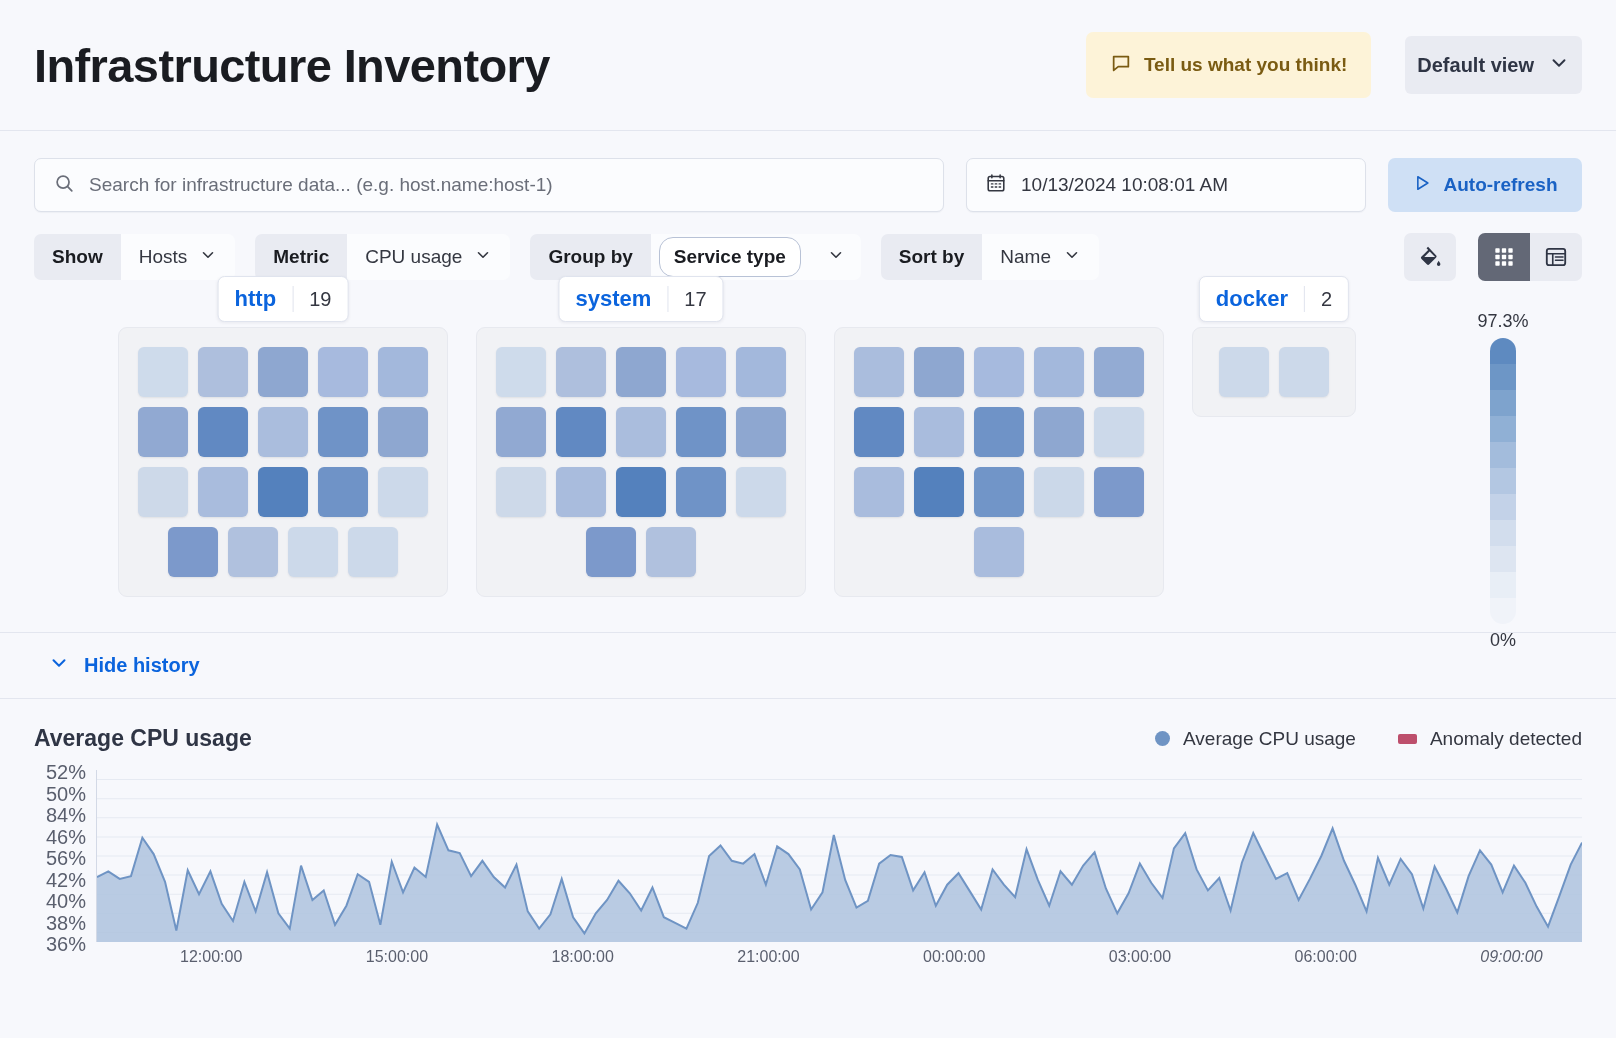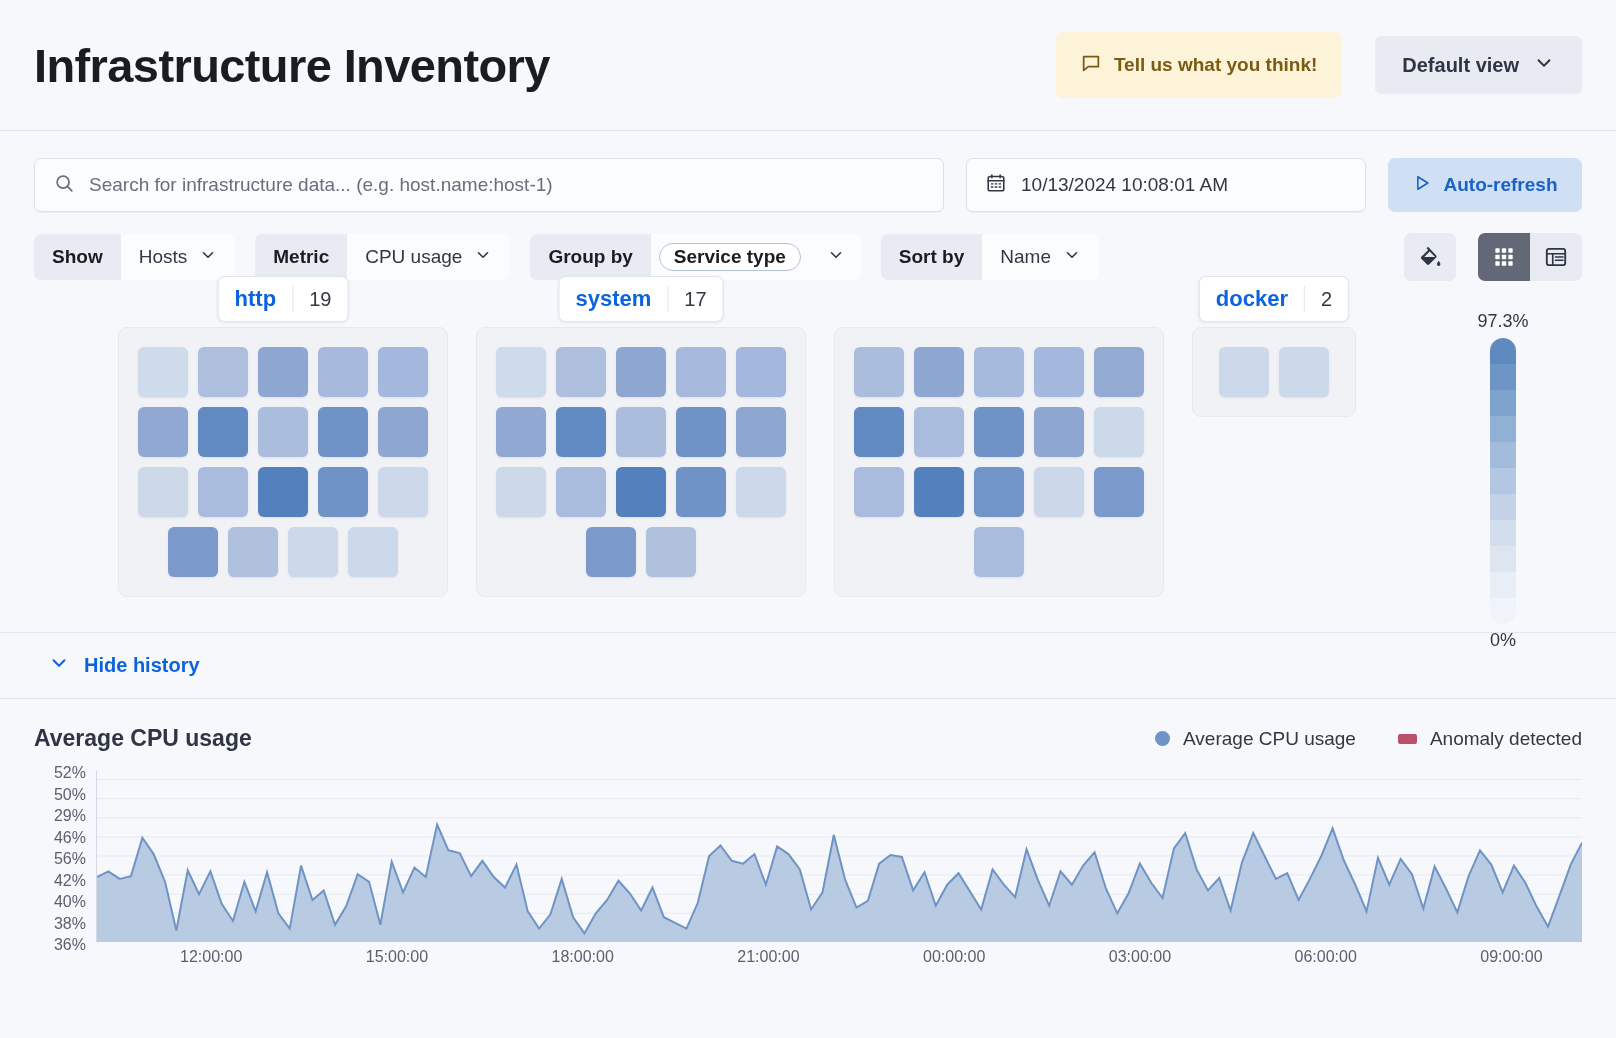--- a/index.html
+++ b/index.html
@@ -30,21 +30,21 @@
     height: 66px; padding: 0 24px;
     display: flex; align-items: center; gap: 12px;
     font-size: 19px; font-weight: 700;
     cursor: pointer;
   }
   .feedback-pill svg { flex: 0 0 auto; }
   .view-pill {
     margin-left: 34px;
     background: #e9ebf2; color: #2f3545;
     border-radius: 6px;
-    height: 58px; padding: 0 27px;
+    height: 58px; padding: 0 12px;
     display: flex; align-items: center; gap: 14px;
     font-size: 20px; font-weight: 700;
     cursor: pointer;
   }
 
   
   .toolbar { padding: 27px 34px 0 34px; }
   .searchrow { display: flex; align-items: center; gap: 22px; }
   .searchbox {
     flex: 1 1 auto;
@@ -98,21 +98,21 @@
     cursor: pointer;
   }
   .fval.boxed {
     margin: 0 0; padding: 0;
     display: flex; align-items: center;
   }
   .fval.boxed .inner {
     border: 1px solid #b8c2d6;
     background: #fff;
     border-radius: 14px;
-    height: 28px; margin: 3px 0 3px 8px;
+    height: 40px; margin: 3px 0 3px 8px;
     display: flex; align-items: center;
     padding: 0 14px;
     font-weight: 700; color: #1a1c21;
   }
   .fval.boxed .chev { margin: 0 16px 0 14px; }
   .spacer { flex: 1 1 auto; }
   .iconbtn {
     width: 52px; height: 48px;
     background: #e9ebf2;
     border-radius: 7px;
@@ -213,21 +213,21 @@
   .chart-legend { margin-left: auto; display: flex; align-items: center; gap: 42px; }
   .chart-legend .item { display: flex; align-items: center; gap: 13px; font-size: 19px; color: #343741; }
   .swatch-dot { width: 15px; height: 15px; border-radius: 50%; background: #6f94c4; }
   .swatch-rect { width: 19px; height: 10px; border-radius: 2px; background: #bd4f6c; }
 
   .plot { position: relative; margin-top: 18px; height: 200px; }
   .ylabels {
     position: absolute; left: 0; top: -8px; width: 52px;
     text-align: right;
   }
-  .ylabels div { font-size: 16px; color: #5a5f6e; height: 21.5px; line-height: 21.5px; }
+  .ylabels div { font-size: 20px; color: #5a5f6e; height: 21.5px; line-height: 21.5px; }
   .plotarea {
     position: absolute; left: 62px; right: 0; top: 0; height: 172px;
     border-left: 1px solid #d3d9e6;
   }
   .plotarea svg { display: block; width: 100%; height: 172px; }
   .xlabels {
     position: absolute; left: 62px; right: 0; top: 178px;
     display: flex;
   }
   .xlabels span { font-size: 16px; color: #5a5f6e; }
@@ -526,21 +526,21 @@
           <span class="swatch-rect"></span>
           <span>Anomaly detected</span>
         </div>
       </div>
     </div>
 
     <div class="plot">
       <div class="ylabels">
           <div>52%</div>
           <div>50%</div>
-          <div>29%</div>
+          <div>84%</div>
           <div>46%</div>
           <div>56%</div>
           <div>42%</div>
           <div>40%</div>
           <div>38%</div>
           <div>36%</div>
         </div>
       <div class="plotarea">
         <svg id="series-svg" viewBox="0 0 1460 172" preserveAspectRatio="none">
             <line x1="0" x2="1460" y1="9.555555555555571" y2="9.555555555555571" stroke="#e6eaf2" stroke-width="1"></line>
@@ -557,17 +557,17 @@
           </svg>
       </div>
       <div class="xlabels">
           <span style="position: absolute; left: 7.75%; transform: translateX(-50%);">12:00:00</span>
           <span style="position: absolute; left: 20.25%; transform: translateX(-50%);">15:00:00</span>
           <span style="position: absolute; left: 32.75%; transform: translateX(-50%);">18:00:00</span>
           <span style="position: absolute; left: 45.25%; transform: translateX(-50%);">21:00:00</span>
           <span style="position: absolute; left: 57.75%; transform: translateX(-50%);">00:00:00</span>
           <span style="position: absolute; left: 70.25%; transform: translateX(-50%);">03:00:00</span>
           <span style="position: absolute; left: 82.75%; transform: translateX(-50%);">06:00:00</span>
-          <span style="position: absolute; left: 95.25%; transform: translateX(-50%);">09:00:00</span>
+          <span style="position: absolute; left: 95.25%; transform: translateX(-50%); font-style: italic;">09:00:00</span>
         </div>
     </div>
   </div>
 </div>
 
 </body></html>

